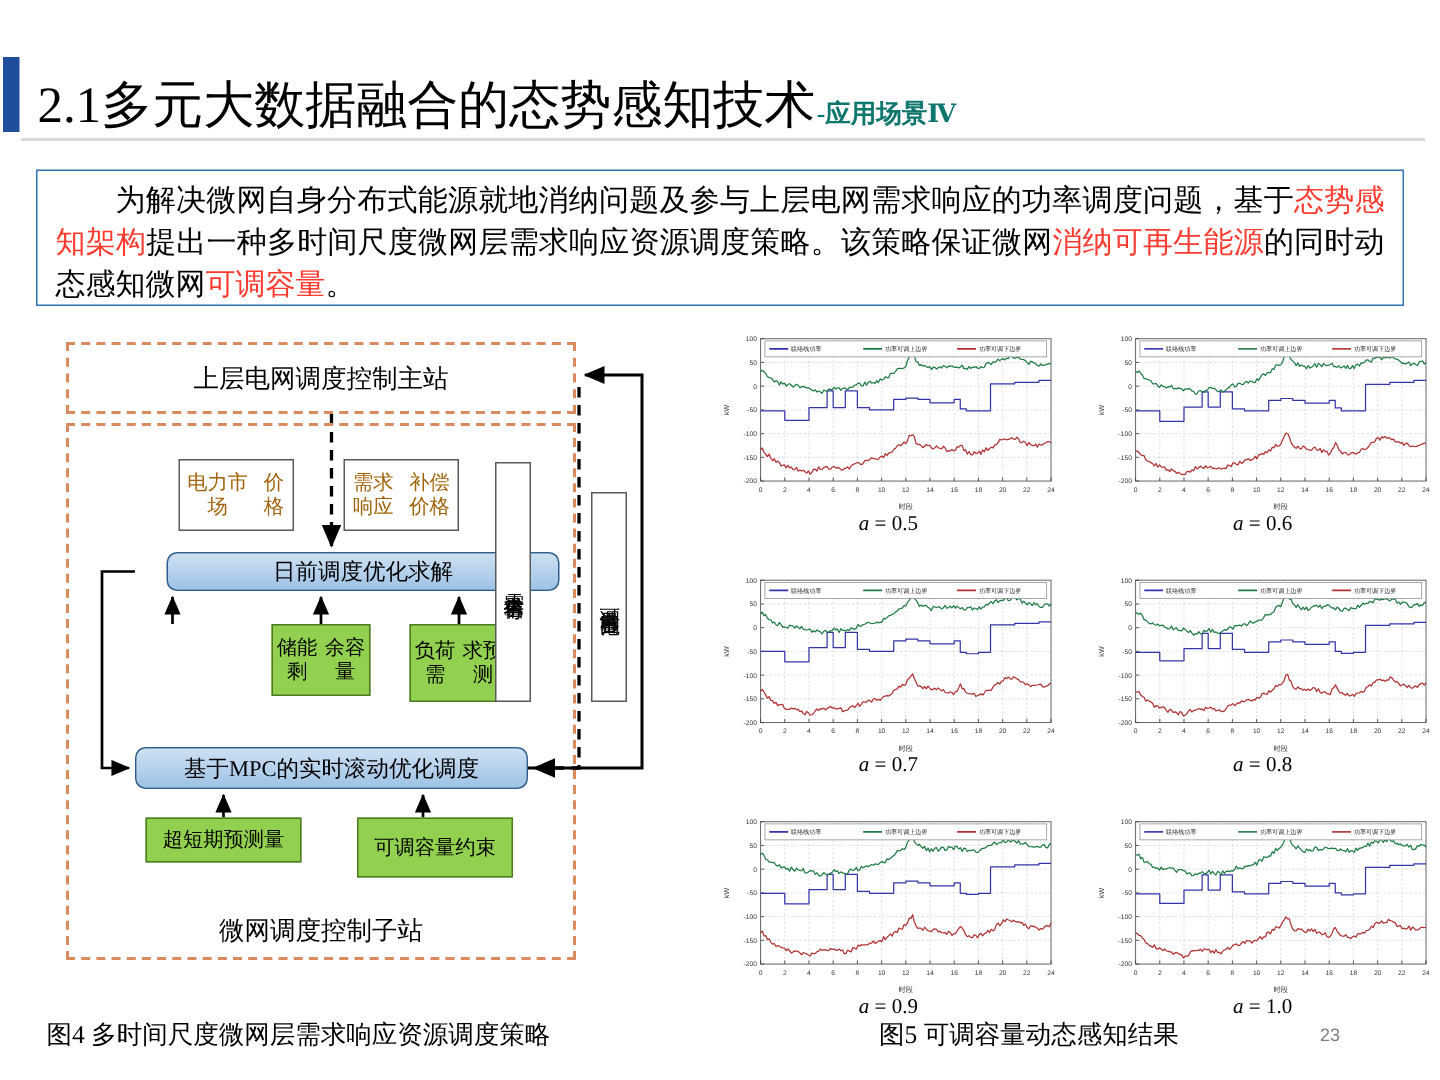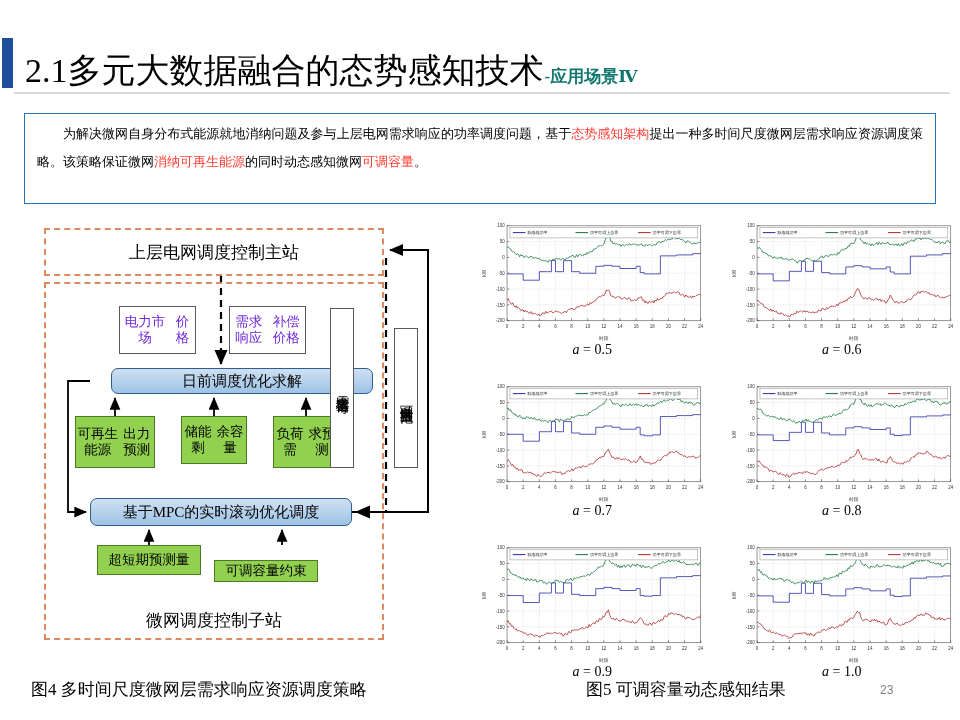--- a/index.html
+++ b/index.html
@@ -42,21 +42,21 @@
   
   #abstract-box {
     position: absolute; left: 24px; top: 113px;
     width: 912px; height: 91px;
     border: 1.5px solid #2E74B5;
     background: #ffffff;
     padding: 6px 12px 4px 12px;
   }
   #abstract-text {
     font-family: "Liberation Serif", "DejaVu Serif", serif;
-    font-size: 13px; line-height: 28px; color: #000;
+    font-size: 20px; line-height: 28px; color: #000;
     text-indent: 2em; text-align: justify;
   }
   .hl { color: #FF3B30; }
 
   
   #diagram {
     position: absolute; left: 42px; top: 228px;
     width: 410px; height: 412px;
   }
   .dash-box {
@@ -74,36 +74,36 @@
     left: 2px; top: 0px; width: 340px; height: 48px; font-size: 17px;
   }
   #sub-station-label {
     left: 2px; top: 376px; width: 340px; height: 32px; font-size: 17px;
   }
 
   .wbox {
     position: absolute; background: #ffffff; border: 1.2px solid #595959;
     display: flex; align-items: center; justify-content: center; text-align:center;
     font-family: "Liberation Serif", "DejaVu Serif", serif;
-    font-size: 13.5px; line-height: 16px; color: #6d28d9;
+    font-size: 13.5px; line-height: 16px; color: #a16207;
   }
   #price-box  { left: 77px;  top: 78px; width: 77px; height: 48px; }
   #dr-price-box { left: 187px; top: 78px; width: 77px; height: 48px; }
 
   .gbox {
     position: absolute; background: #92D050; border: 1.2px solid #4B7A21;
     display: flex; align-items: center; justify-content: center; text-align:center;
     font-family: "Liberation Serif", "DejaVu Serif", serif;
     font-size: 13.5px; line-height: 16px; color: #000;
   }
   #res-forecast-box { left: 33px;  top: 188px; width: 80px; height: 52px; }
   #ess-capacity-box { left: 139px; top: 188px; width: 66px; height: 48px; }
   #load-demand-box  { left: 231px; top: 188px; width: 66px; height: 52px; }
   #ultra-short-box  { left: 55px;  top: 317px; width: 104px; height: 30px; }
-  #adj-constraint-box { left: 172px; top: 317px; width: 104px; height: 22px; margin-top: 15px; }
+  #adj-constraint-box { left: 196px; top: 317px; width: 104px; height: 40px; }
 
   .bbox {
     position: absolute;
     background: linear-gradient(180deg,#cfe0f2 0%, #9DC3E6 100%);
     border: 1.2px solid #2E5E8E; border-radius: 7px;
     display: flex; align-items: center; justify-content: center;
     font-family: "Liberation Serif", "DejaVu Serif", serif;
     font-size: 15px; color: #000;
   }
   #day-ahead-box { left: 48px; top: 140px; width: 262px; height: 26px; margin-left: 21px; }
@@ -205,24 +205,20 @@
       <div>价格</div>
     </div>
   <div class="wbox" id="dr-price-box">
       <div>需求响应</div>
       <div>补偿价格</div>
     </div>
 
   <div class="bbox" id="day-ahead-box">日前调度优化求解</div>
   <div class="bbox" id="mpc-box">基于MPC的实时滚动优化调度</div>
 
-  <div class="gbox" id="res-forecast-box">
-      <div>可再生能源</div>
-      <div>出力预测</div>
-    </div>
   <div class="gbox" id="ess-capacity-box">
       <div>储能剩</div>
       <div>余容量</div>
     </div>
   <div class="gbox" id="load-demand-box">
       <div>负荷需</div>
       <div>求预测</div>
     </div>
   <div class="gbox" id="ultra-short-box">超短期预测量</div>
   <div class="gbox" id="adj-constraint-box">可调容量约束</div>

